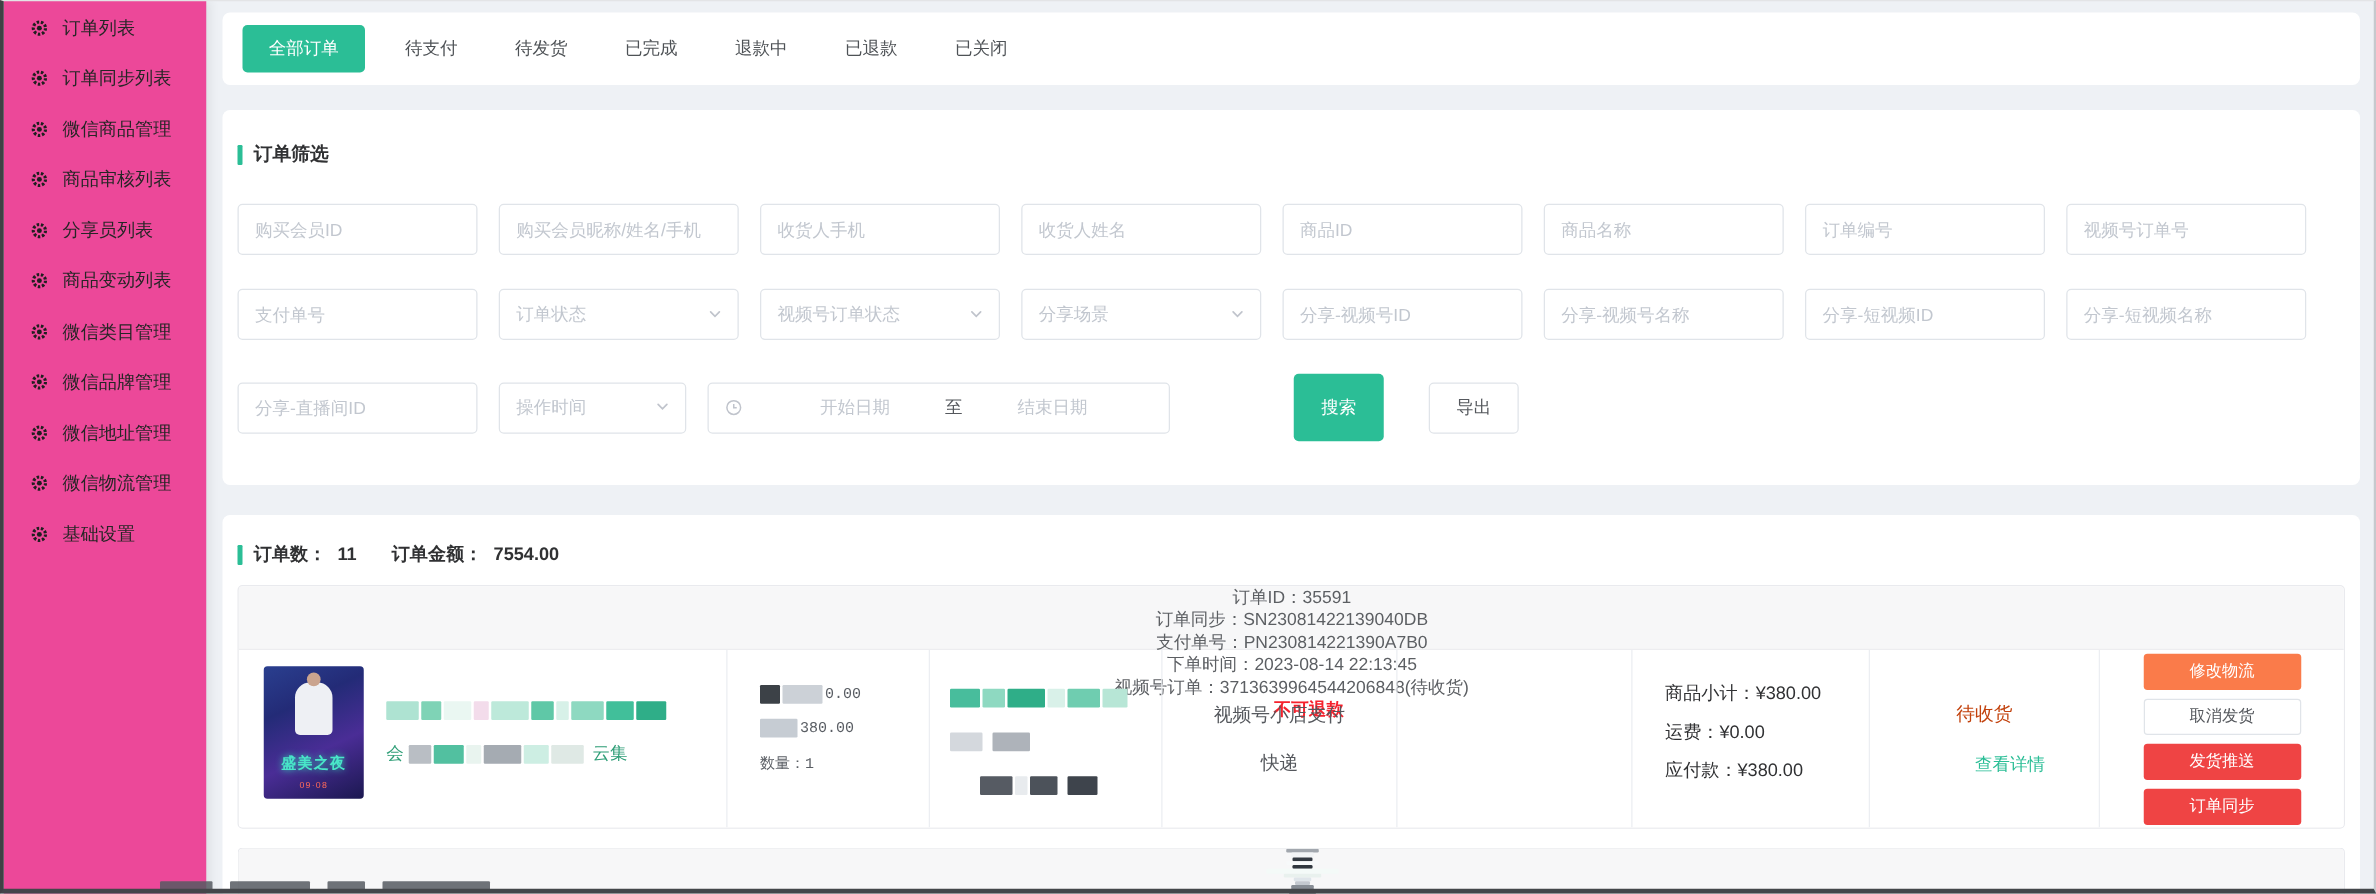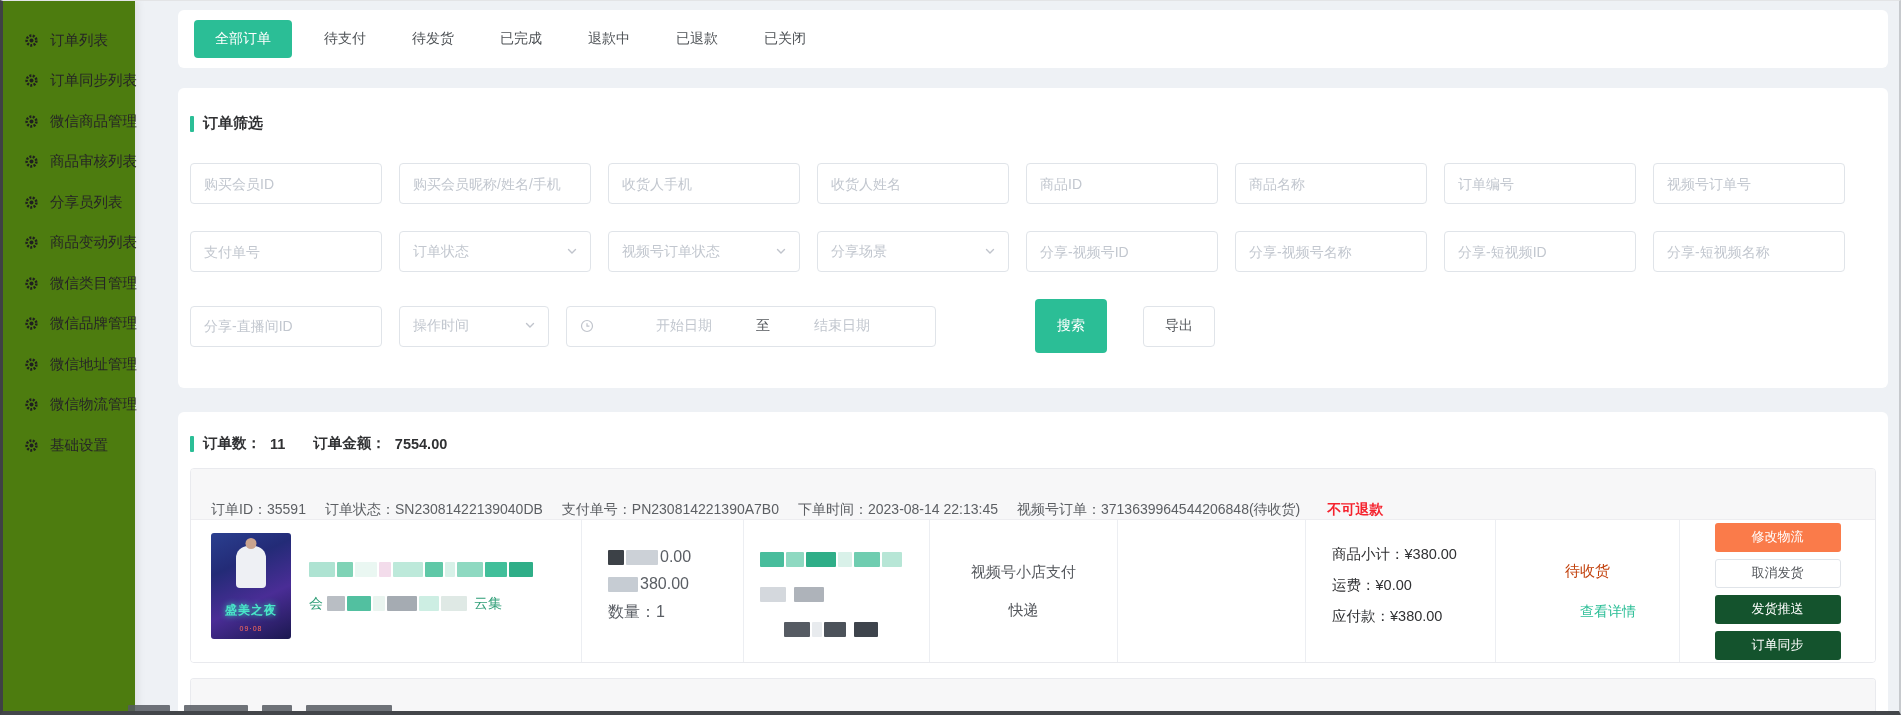--- a/index.html
+++ b/index.html
@@ -6,22 +6,22 @@
   body{
     width:1901px;height:715px;position:relative;overflow:hidden;
     background:#eef1f5;
     font-family:"Liberation Sans","DejaVu Sans",sans-serif;
     color:#303133;
   }
   .frame{position:absolute;inset:0;z-index:60;pointer-events:none;
     border-left:3px solid #3f4144;border-bottom:4px solid #43464a;
     border-right:2px solid #c6c9cd;border-top:1px solid #e3e4e6;}
   
-  .sidebar{position:absolute;left:3px;top:0;bottom:0;width:132px;background:#4d7c0f;z-index:5;
-    box-shadow:3px 0 8px rgba(0,0,0,.07);padding-top:20px;box-sizing:border-box;}
+  .sidebar{position:absolute;left:3px;top:0;bottom:0;width:162px;background:#ec4899;z-index:5;
+    box-shadow:3px 0 8px rgba(0,0,0,.07);padding-top:2px;box-sizing:border-box;}
   .side-item{display:flex;align-items:center;gap:11px;height:40.5px;padding-left:21px;
     font-size:14.5px;color:#262626;cursor:pointer;white-space:nowrap;}
   .gear{display:inline-flex;width:15px;height:15px;}
   
   .main{position:absolute;left:165px;top:0;right:0;bottom:0;}
   .card{position:absolute;left:13px;right:13px;background:#fff;border-radius:6px;box-sizing:border-box;}
   
   .tabs-card{top:10px;height:58px;display:flex;align-items:center;padding:0 16px;}
   .tab-active{background:#2bbe96;color:#fff;border:none;border-radius:4px;height:38px;
     padding:0 21px;font-size:14px;cursor:pointer;font-family:inherit;}
@@ -49,59 +49,59 @@
     font-size:14px;cursor:pointer;margin-left:82px;font-family:inherit;}
   .btn-export{width:72px;height:41px;background:#fff;color:#55585d;border:1px solid #e0e4e9;
     border-radius:4px;font-size:14px;cursor:pointer;margin-left:19px;font-family:inherit;}
   
   .orders-card{top:412px;height:330px;padding:22px 12px 0 12px;}
   .stats{gap:9px;}
   .stats b{font-size:14.5px;color:#303133;}
   .stats .gap{width:10px;display:inline-block;}
   .order-card{border:1px solid #e9eaee;border-radius:4px;margin-top:15px;overflow:hidden;}
   .o-header{height:50px;background:#f7f7f8;border-bottom:1px solid #ededf0;display:flex;
-    align-items:flex-end;padding-left:20px;font-size:14px;color:#5c5f63;white-space:nowrap;}
+    align-items:center;padding-left:20px;font-size:14px;color:#5c5f63;white-space:nowrap;flex-direction:column;}
   .o-header .pair{margin-right:19px;}
   .o-header .no-refund{color:#f5222d;font-weight:bold;margin-left:8px;}
   .o-body{display:flex;height:142px;background:#fff;}
   .col{box-sizing:border-box;border-left:1px solid #eceef2;height:100%;}
   .col:first-child{border-left:none;}
   .c-product{width:390px;display:flex;padding:13px 0 0 20px;}
   .poster{width:80px;height:106px;border-radius:3px;position:relative;overflow:hidden;flex:none;
     background:linear-gradient(155deg,#2a3f8f 0%,#232b77 30%,#4a2d96 62%,#1b1850 100%);cursor:pointer;}
   .poster .fig{position:absolute;left:50%;top:13px;transform:translateX(-50%);width:30px;height:42px;
     background:#eef0f4;border-radius:12px 12px 4px 4px;}
   .poster .fig:before{content:"";position:absolute;left:50%;top:-8px;transform:translateX(-50%);
     width:11px;height:11px;border-radius:50%;background:#caa48e;}
   .poster .ptitle{position:absolute;bottom:20px;width:100%;text-align:center;color:#49e6c9;
     font-size:12px;font-weight:bold;letter-spacing:1px;text-shadow:0 0 6px #2fd3b0;}
   .poster .pfoot{position:absolute;bottom:7px;width:100%;text-align:center;color:#ff6a5a;
     font-size:7px;letter-spacing:1px;}
   .p-title{margin-left:18px;padding-top:27px;}
   .p-line{height:20px;margin-bottom:14px;white-space:nowrap;}
   .cb{display:inline-block;height:15px;border-radius:1px;margin-right:2px;vertical-align:middle;}
   .g-text{color:#2f9e77;font-size:14px;vertical-align:middle;}
-  .c-price{width:162px;padding:28px 0 0 26px;font-size:16px;color:#5a5e64;}
+  .c-price{width:162px;padding:28px 0 0 26px;font-size:12px;color:#5a5e64;font-family:Liberation Mono, monospace;}
   .c-price .ln{height:27px;white-space:nowrap;}
   .c-buyer{width:186px;padding:30px 0 0 16px;}
   .c-buyer .ln{margin-bottom:17px;white-space:nowrap;}
   .c-pay{width:188px;display:flex;flex-direction:column;align-items:center;justify-content:center;
     gap:19px;font-size:15px;color:#55585d;}
   .c-empty{width:188px;}
   .c-totals{width:190px;padding:25px 0 0 26px;font-size:14.5px;color:#303133;}
   .c-totals .ln{height:31px;white-space:nowrap;}
   .c-status{width:184px;display:flex;flex-direction:column;align-items:center;justify-content:center;gap:22px;}
   .c-status .state{color:#c2410c;font-size:15px;}
   .c-status .detail{color:#2bbe96;font-size:14px;cursor:pointer;margin-left:41px;}
   .c-actions{flex:1;display:flex;flex-direction:column;align-items:center;justify-content:center;gap:7px;}
   .a-btn{width:126px;height:29px;border-radius:3px;font-size:13px;cursor:pointer;border:none;
     color:#fff;font-family:inherit;}
   .a-btn.orange{background:#fa7b4a;}
   .a-btn.plain{background:#fff;color:#55585d;border:1px solid #e0e4e9;}
-  .a-btn.green{background:#14532d;}
+  .a-btn.green{background:#ef4444;}
   .order-card.partial{margin-top:15px;border-bottom:none;border-radius:4px 4px 0 0;}
   .o-header.blocks{height:52px;}
   .o-header.blocks .cb{height:16px;margin-right:3px;}
   .bottom-smudge{position:absolute;left:128px;top:705px;z-index:55;display:flex;gap:14px;}
   .bottom-smudge i{display:block;height:9px;background:#565a61;opacity:.85;border-radius:1px;}
 </style>
 </head>
 <body>
 
 <div class="frame"></div>
@@ -290,21 +290,21 @@
       <b>订单数：</b>
         <b>11</b>
       <span class="gap"></span>
       <b>订单金额：</b>
         <b>7554.00</b>
     </div>
 
     <article class="order-card">
       <div class="o-header">
         <span class="pair"><span>订单ID：</span><span>35591</span></span>
-        <span class="pair"><span>订单状态：</span><span>SN23081422139040DB</span></span>
+        <span class="pair"><span>订单同步：</span><span>SN23081422139040DB</span></span>
         <span class="pair"><span>支付单号：</span><span>PN230814221390A7B0</span></span>
         <span class="pair"><span>下单时间：</span><span>2023-08-14 22:13:45</span></span>
         <span class="pair"><span>视频号订单：</span><span>3713639964544206848(待收货)</span></span>
         <span class="no-refund">不可退款</span>
       </div>
       <div class="o-body">
         <div class="col c-product">
           <div class="poster">
             <i class="fig"></i>
             <div class="ptitle">盛美之夜</div>

